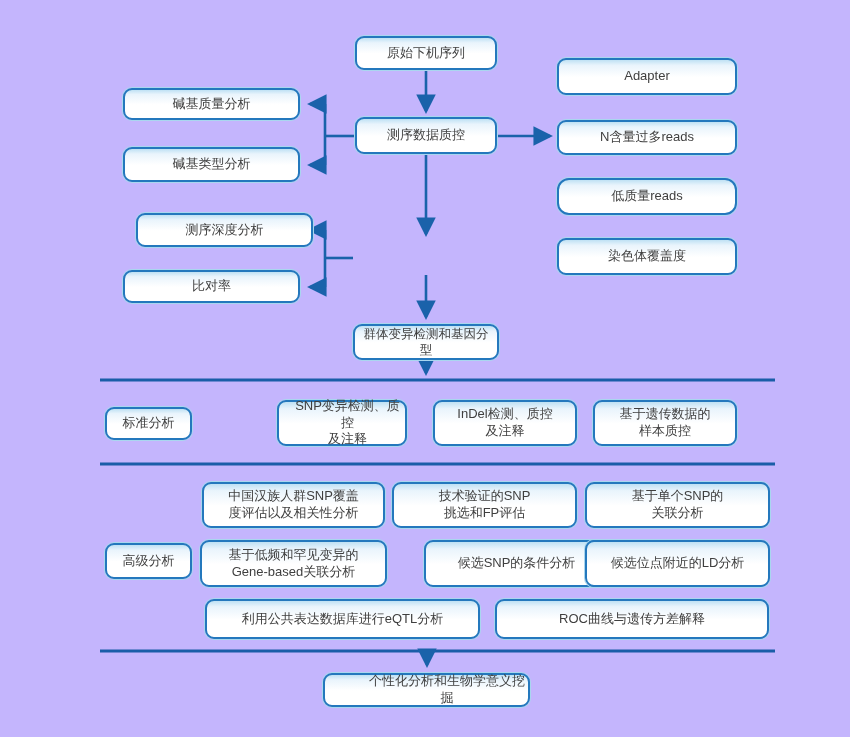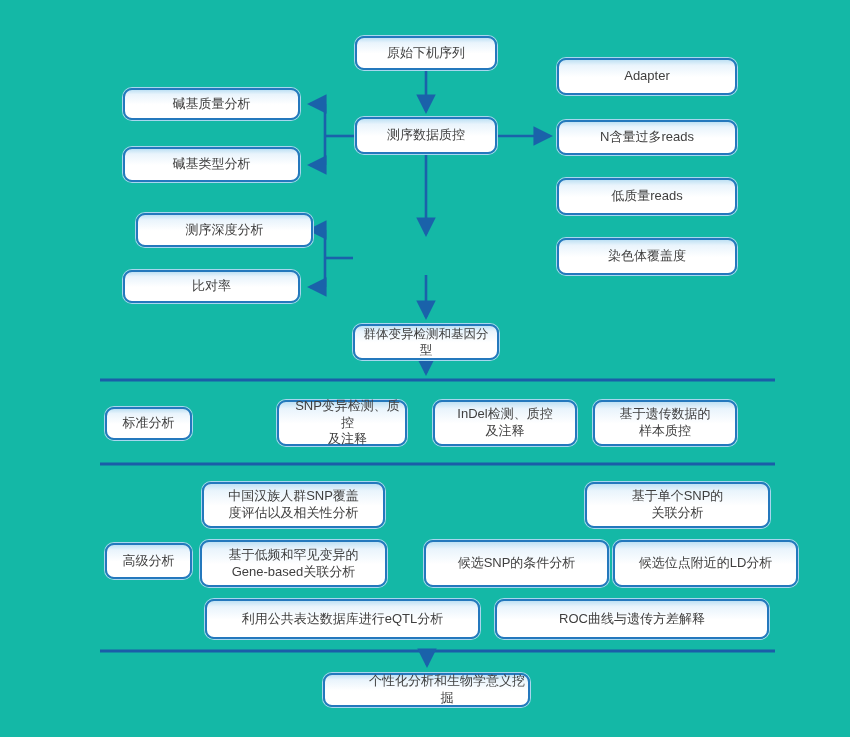--- a/index.html
+++ b/index.html
@@ -5,21 +5,21 @@
   :root{
     --box-border:#2478bd;
     --box-highlight:#bfe1f4;
     --box-halo:#a9d6ef;
     --connector:#1a62aa;
     --divider:#1a5da8;
     --text:#3f3f3f;
   }
   html,body{margin:0;padding:0;background:#ffffff;}
   .canvas{
-    position:relative;width:850px;height:737px;background:#14b8a6;overflow:hidden;
+    position:relative;width:850px;height:737px;background:#c4b5fd;overflow:hidden;
     font-family:"Liberation Sans","DejaVu Sans",sans-serif;color:var(--text);
   }
   .connectors{position:absolute;left:0;top:0;width:850px;height:737px;}
   .connectors path.line{stroke:var(--connector);stroke-width:2.6;fill:none;}
   .connectors path.divider{stroke:var(--divider);stroke-width:3;fill:none;}
   .connectors .head{fill:var(--connector);}
   .box{
     position:absolute;box-sizing:border-box;
     display:flex;align-items:center;justify-content:center;text-align:center;
     border:2px solid var(--box-border);border-radius:9px;
@@ -69,40 +69,42 @@
   <div class="box" style="left:355px;top:117px;width:142px;height:37px;">测序数据质控</div>
   <div class="box" style="left:353px;top:324px;width:146px;height:36px;font-size:12.5px;">群体变异检测和基因分型</div>
 
   <div class="box" style="left:123px;top:88px;width:177px;height:32px;">碱基质量分析</div>
   <div class="box" style="left:123px;top:147px;width:177px;height:35px;">碱基类型分析</div>
   <div class="box" style="left:136px;top:213px;width:177px;height:34px;">测序深度分析</div>
   <div class="box" style="left:123px;top:270px;width:177px;height:33px;">比对率</div>
 
   <div class="box" style="left:557px;top:58px;width:180px;height:37px;">Adapter</div>
   <div class="box" style="left:557px;top:120px;width:180px;height:35px;">N含量过多reads</div>
-  <div class="box" style="left:557px;top:178px;width:180px;height:37px;">低质量reads</div>
+  <div class="box" style="left:557px;top:178px;width:180px;height:37px;border-radius:12px;">低质量reads</div>
   <div class="box" style="left:557px;top:238px;width:180px;height:37px;">染色体覆盖度</div>
 
   <div class="box" style="left:105px;top:407px;width:87px;height:33px;">标准分析</div>
   <div class="box" style="left:277px;top:400px;width:130px;height:46px;padding-left:14px;">SNP变异检测、质控
 及注释</div>
   <div class="box" style="left:433px;top:400px;width:144px;height:46px;">InDel检测、质控
 及注释</div>
   <div class="box" style="left:593px;top:400px;width:144px;height:46px;">基于遗传数据的
 样本质控</div>
 
   <div class="box" style="left:202px;top:482px;width:183px;height:46px;">中国汉族人群SNP覆盖
 度评估以及相关性分析</div>
+  <div class="box" style="left:392px;top:482px;width:185px;height:46px;">技术验证的SNP
+挑选和FP评估</div>
   <div class="box" style="left:585px;top:482px;width:185px;height:46px;">基于单个SNP的
 关联分析</div>
 
   <div class="box" style="left:105px;top:543px;width:87px;height:36px;">高级分析</div>
   <div class="box" style="left:200px;top:540px;width:187px;height:47px;">基于低频和罕见变异的
 Gene-based关联分析</div>
   <div class="box" style="left:392px;top:540px;width:185px;height:47px;margin-left:32px;">候选SNP的条件分析</div>
-  <div class="box" style="left:585px;top:540px;width:185px;height:47px;margin-left:28px;">候选位点附近的LD分析</div>
+  <div class="box" style="left:585px;top:540px;width:185px;height:47px;">候选位点附近的LD分析</div>
 
   <div class="box" style="left:205px;top:599px;width:275px;height:40px;">利用公共表达数据库进行eQTL分析</div>
   <div class="box" style="left:495px;top:599px;width:274px;height:40px;">ROC曲线与遗传方差解释</div>
 
   <div class="box" style="left:323px;top:673px;width:207px;height:34px;padding-left:44px;">个性化分析和生物学意义挖掘</div>
 
 </div>
 
 </body></html>

